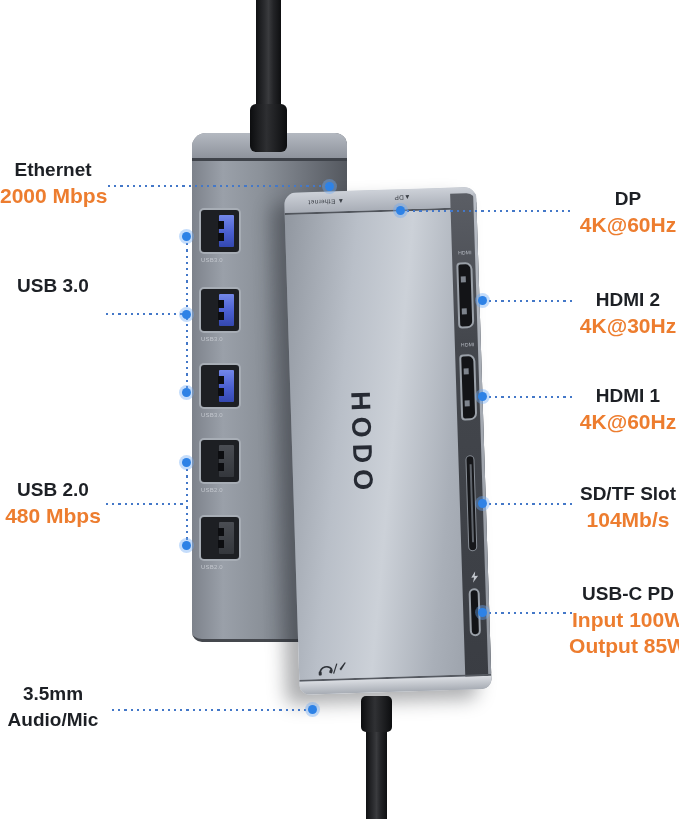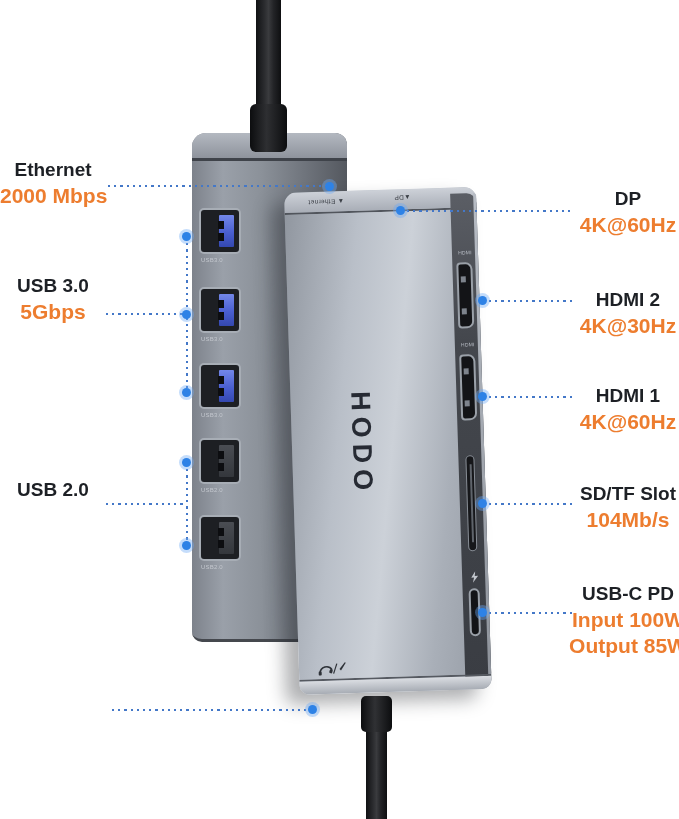--- a/index.html
+++ b/index.html
@@ -219,24 +219,28 @@
   <div class="dot" style="left:478px;top:392px"></div>
   <div class="dot" style="left:478px;top:499px"></div>
   <div class="dot" style="left:478px;top:608px"></div>
 
   <div class="callout left" style="top:157px">
     <span class="c-name">Ethernet</span>
     <span class="c-spec">2000 Mbps</span>
   </div>
   <div class="callout left" style="top:273px">
     <span class="c-name">USB 3.0</span>
-    <span class="c-spec">5Gbps</span>
   </div>
   <div class="callout left" style="top:477px">
     <span class="c-name">USB 2.0</span>
+    <span class="c-spec">480 Mbps</span>
+  </div>
+  <div class="callout left" style="top:681px">
+    <span class="c-name">3.5mm</span>
+    <span class="c-name">Audio/Mic</span>
   </div>
 
   <div class="callout right" style="top:186px">
     <span class="c-name">DP</span>
     <span class="c-spec">4K@60Hz</span>
   </div>
   <div class="callout right" style="top:287px">
     <span class="c-name">HDMI 2</span>
     <span class="c-spec">4K@30Hz</span>
   </div>

